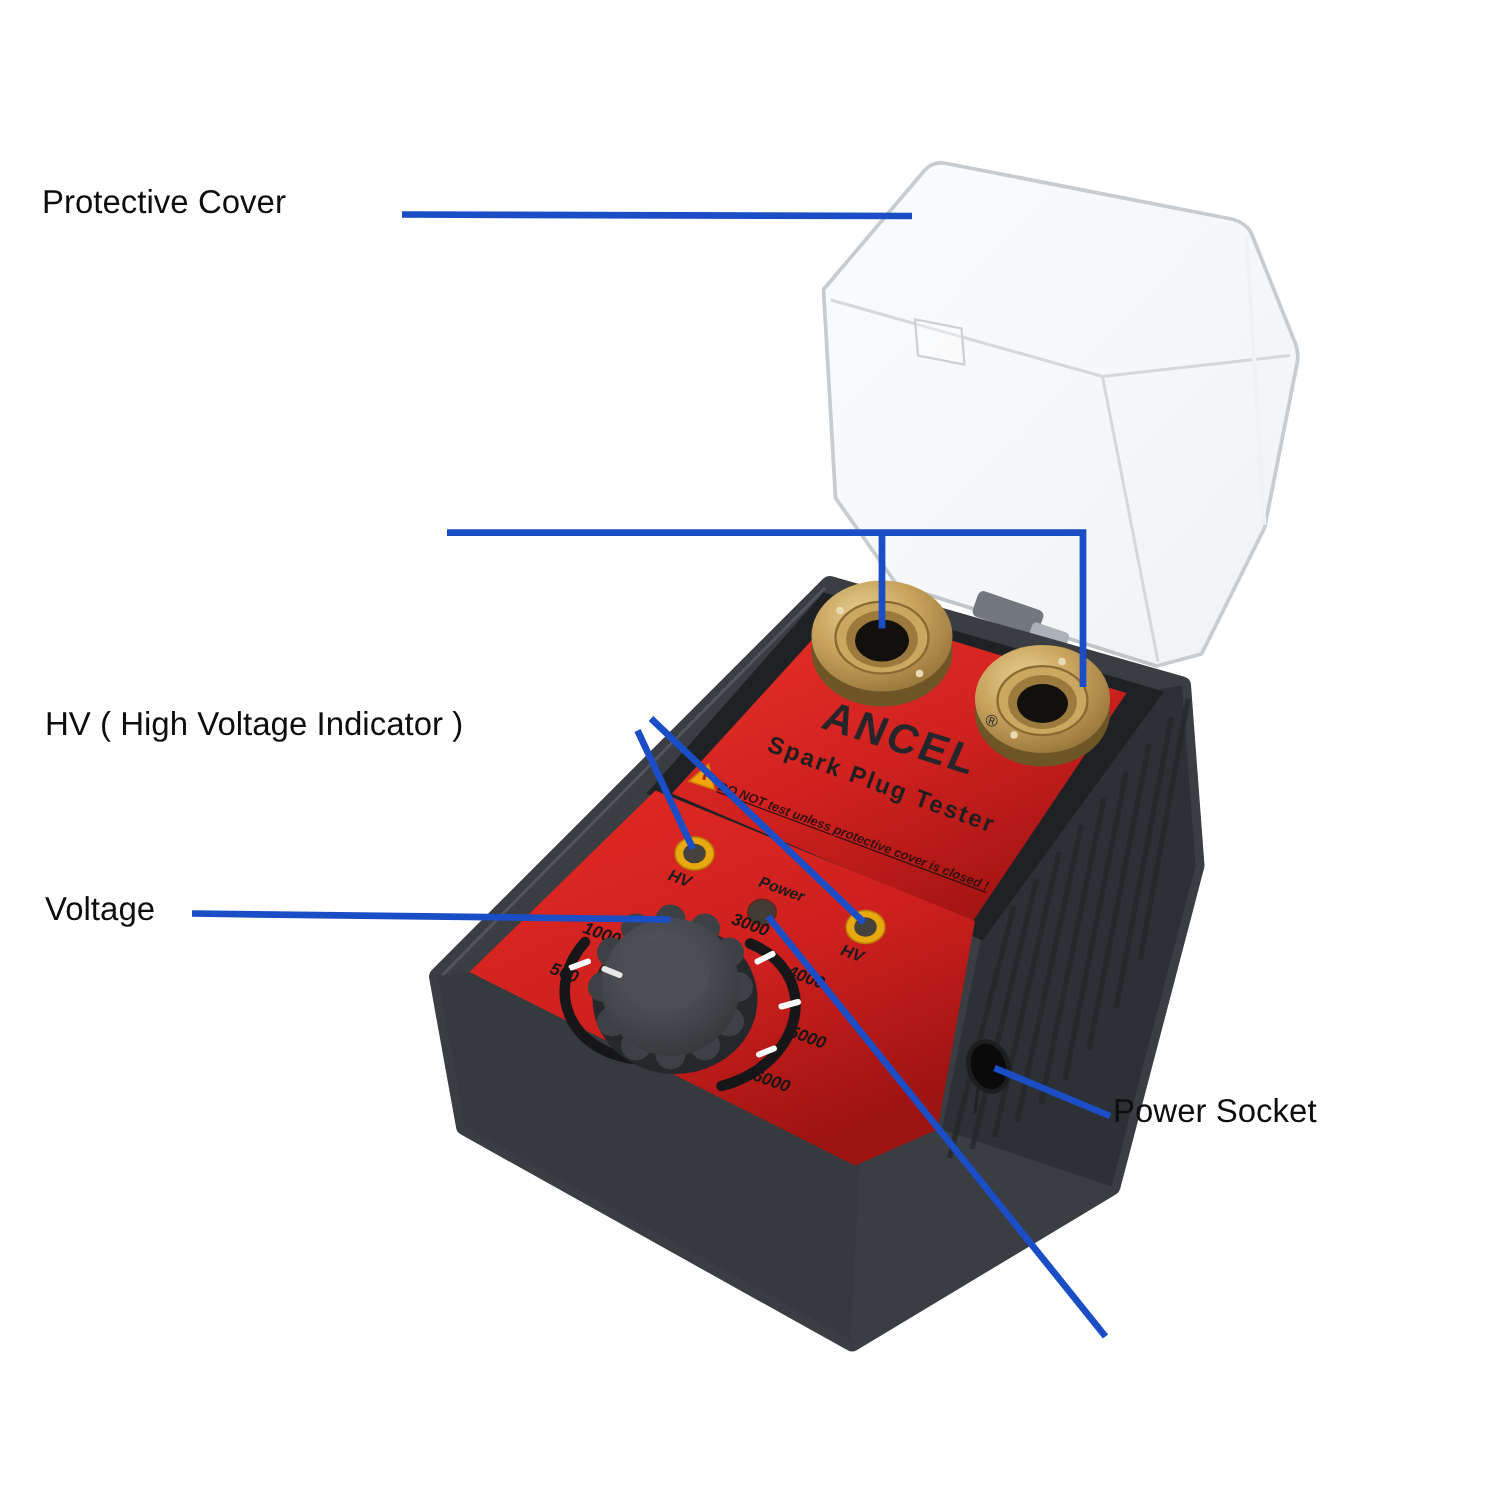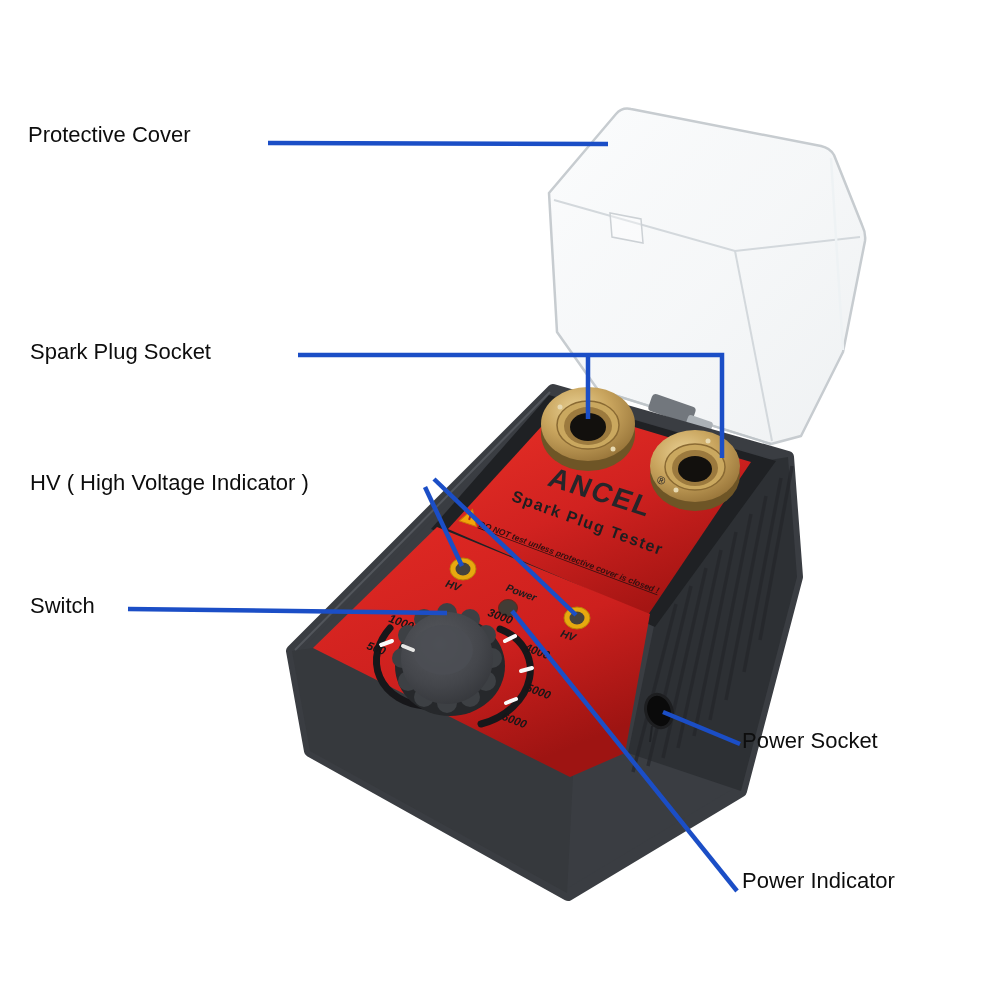--- a/index.html
+++ b/index.html
@@ -182,19 +182,17 @@
     <path d="M 298,355 L 722,355 L 722,458 M 588,355 L 588,419"></path>
     <line x1="425" y1="487" x2="462" y2="566"></line>
     <line x1="434" y1="479" x2="576" y2="615"></line>
     <line x1="128" y1="609" x2="447" y2="613"></line>
     <line x1="663" y1="712" x2="740" y2="744"></line>
     <line x1="512" y1="611" x2="737" y2="891"></line>
   </g>
 </svg>
 
 <div class="callout" style="left:28px;top:123px">Protective Cover</div>
-<div class="callout" style="left:30px;top:340px">Spark Plug Socket</div>
 <div class="callout" style="left:30px;top:471px">HV ( High Voltage Indicator )</div>
-<div class="callout" style="left:30px;top:594px">Switch</div>
+<div class="callout" style="left:30px;top:594px">Voltage</div>
 <div class="callout" style="left:742px;top:729px">Power Socket</div>
-<div class="callout" style="left:742px;top:869px">Power Indicator</div>
 
 </div>
 
 </body></html>

